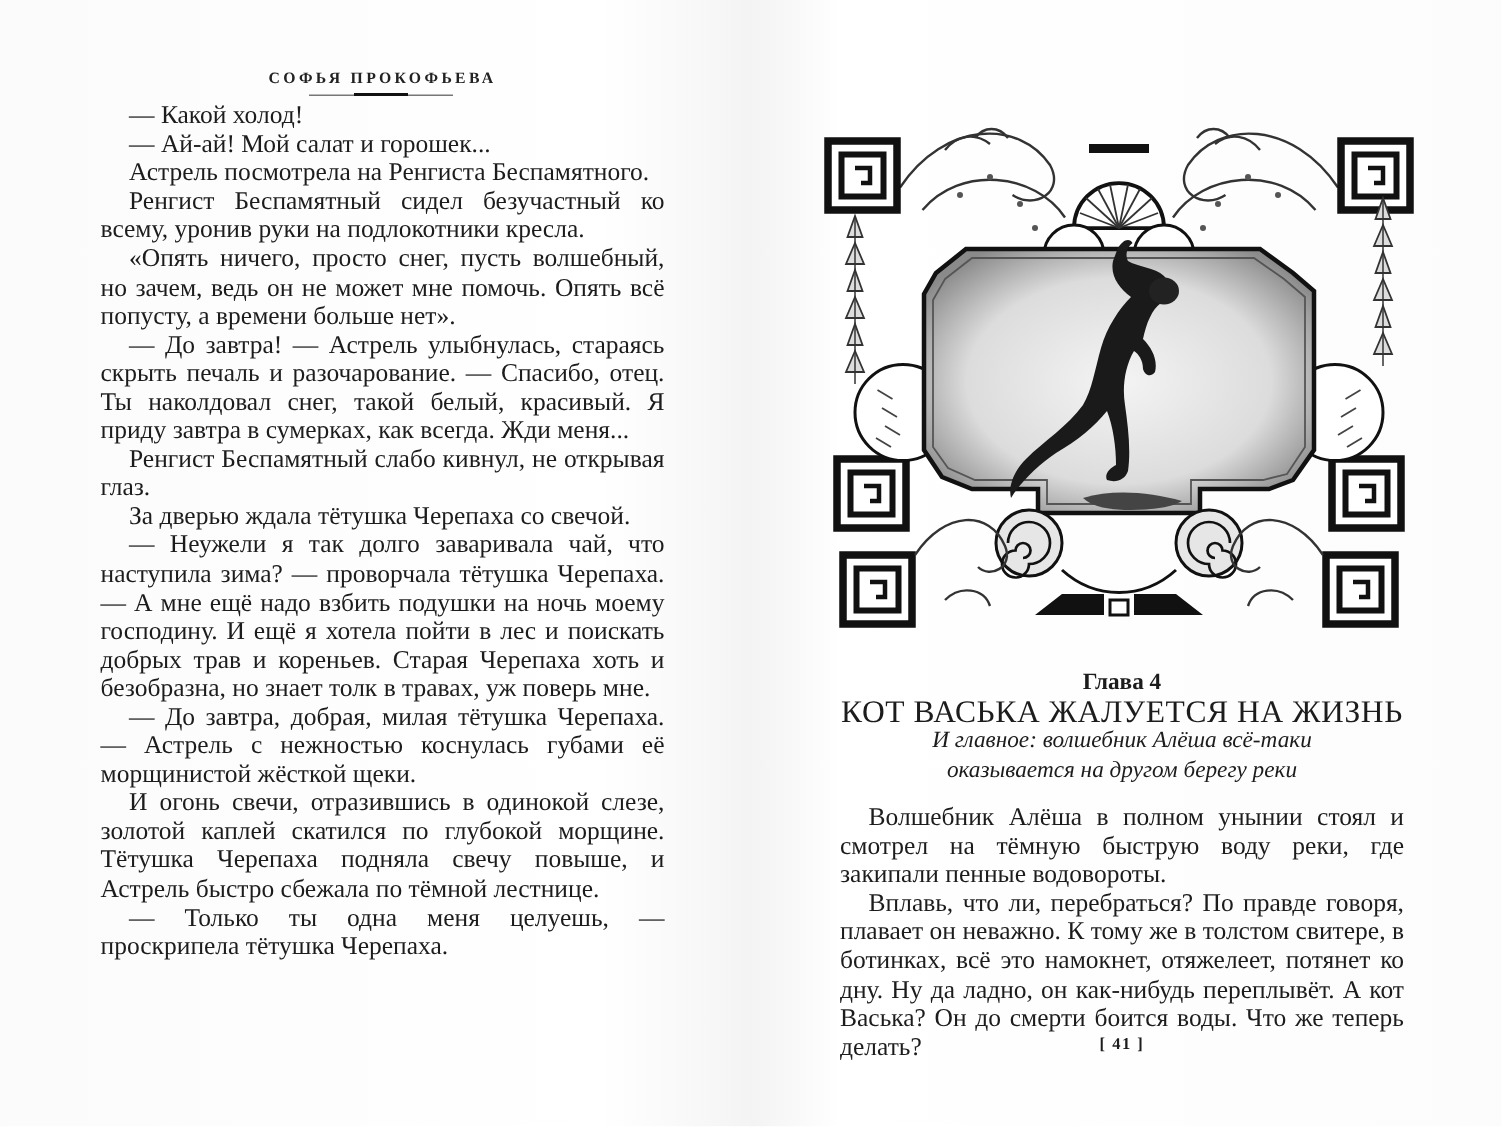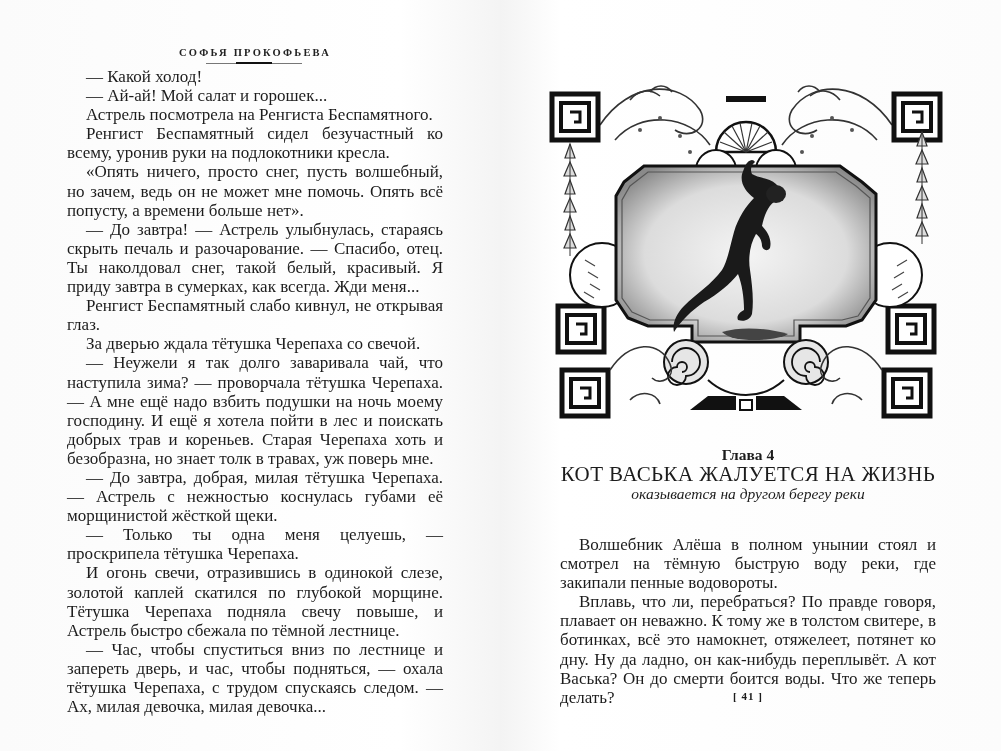--- a/index.html
+++ b/index.html
@@ -50,23 +50,22 @@
       <p>— Какой холод!</p>
       <p>— Ай-ай! Мой салат и горошек...</p>
       <p>Астрель посмотрела на Ренгиста Беспамятного.</p>
       <p>Ренгист Беспамятный сидел безучастный ко всему, уронив руки на подлокотники кресла.</p>
       <p>«Опять ничего, просто снег, пусть волшебный, но зачем, ведь он не может мне помочь. Опять всё попусту, а времени больше нет».</p>
       <p>— До завтра! — Астрель улыбнулась, стараясь скрыть печаль и разочарование. — Спасибо, отец. Ты наколдовал снег, такой белый, красивый. Я приду завтра в сумерках, как всегда. Жди меня...</p>
       <p>Ренгист Беспамятный слабо кивнул, не открывая глаз.</p>
       <p>За дверью ждала тётушка Черепаха со свечой.</p>
       <p>— Неужели я так долго заваривала чай, что наступила зима? — проворчала тётушка Черепаха. — А мне ещё надо взбить подушки на ночь моему господину. И ещё я хотела пойти в лес и поискать добрых трав и кореньев. Старая Черепаха хоть и безобразна, но знает толк в травах, уж поверь мне.</p>
       <p>— До завтра, добрая, милая тётушка Черепаха. — Астрель с нежностью коснулась губами её морщинистой жёсткой щеки.</p>
+      <p>И огонь свечи, отразившись в одинокой слезе, золотой каплей скатился по глубокой морщине. Тётушка Черепаха подняла свечу повыше, и Астрель быстро сбежала по тёмной лестнице.</p>
       <p>— Только ты одна меня целуешь, — проскрипела тётушка Черепаха.</p>
-      <p>И огонь свечи, отразившись в одинокой слезе, золотой каплей скатился по глубокой морщине. Тётушка Черепаха подняла свечу повыше, и Астрель быстро сбежала по тёмной лестнице.</p>
-      <p>— Час, чтобы спуститься вниз по лестнице и запереть дверь, и час, чтобы подняться, — охала тётушка Черепаха, с трудом спускаясь следом. — Ах, милая девочка, милая девочка...</p>
     </div>
   </div>
 
   <div class="page page-right"></div>
 
   <div class="illustration">
     <svg viewBox="0 0 412 358" xmlns="http://www.w3.org/2000/svg">
       <defs>
         <radialGradient id="wash" cx="50%" cy="50%" r="60%">
           <stop offset="0%" stop-color="#f4f4f4"></stop>
@@ -162,20 +161,21 @@
         <path d="M70 300 c20 -30 50 -30 60 -6 c6 14 -10 22 -18 14"></path>
         <path d="M342 300 c-20 -30 -50 -30 -60 -6 c-6 14 10 22 18 14"></path>
         <path d="M90 330 c10 -10 26 -8 30 4 M322 330 c-10 -10 -26 -8 -30 4"></path>
       </g>
     </svg>
   </div>
 
   <div class="chapter">
     <div class="chapter-num">Глава 4</div>
     <div class="chapter-title">КОТ ВАСЬКА ЖАЛУЕТСЯ НА ЖИЗНЬ</div>
+    <div class="chapter-sub">И главное: волшебник Алёша всё-таки</div>
     <div class="chapter-sub">оказывается на другом берегу реки</div>
   </div>
 
   <div class="col col-right">
     <p>Волшебник Алёша в полном унынии стоял и смотрел на тёмную быструю воду реки, где закипали пенные водовороты.</p>
     <p>Вплавь, что ли, перебраться? По правде говоря, плавает он неважно. К тому же в толстом свитере, в ботинках, всё это намокнет, отяжелеет, потянет ко дну. Ну да ладно, он как-нибудь переплывёт. А кот Васька? Он до смерти боится воды. Что же теперь делать?</p>
   </div>
 
   <div class="page-number">[ 41 ]</div>
 </div>

